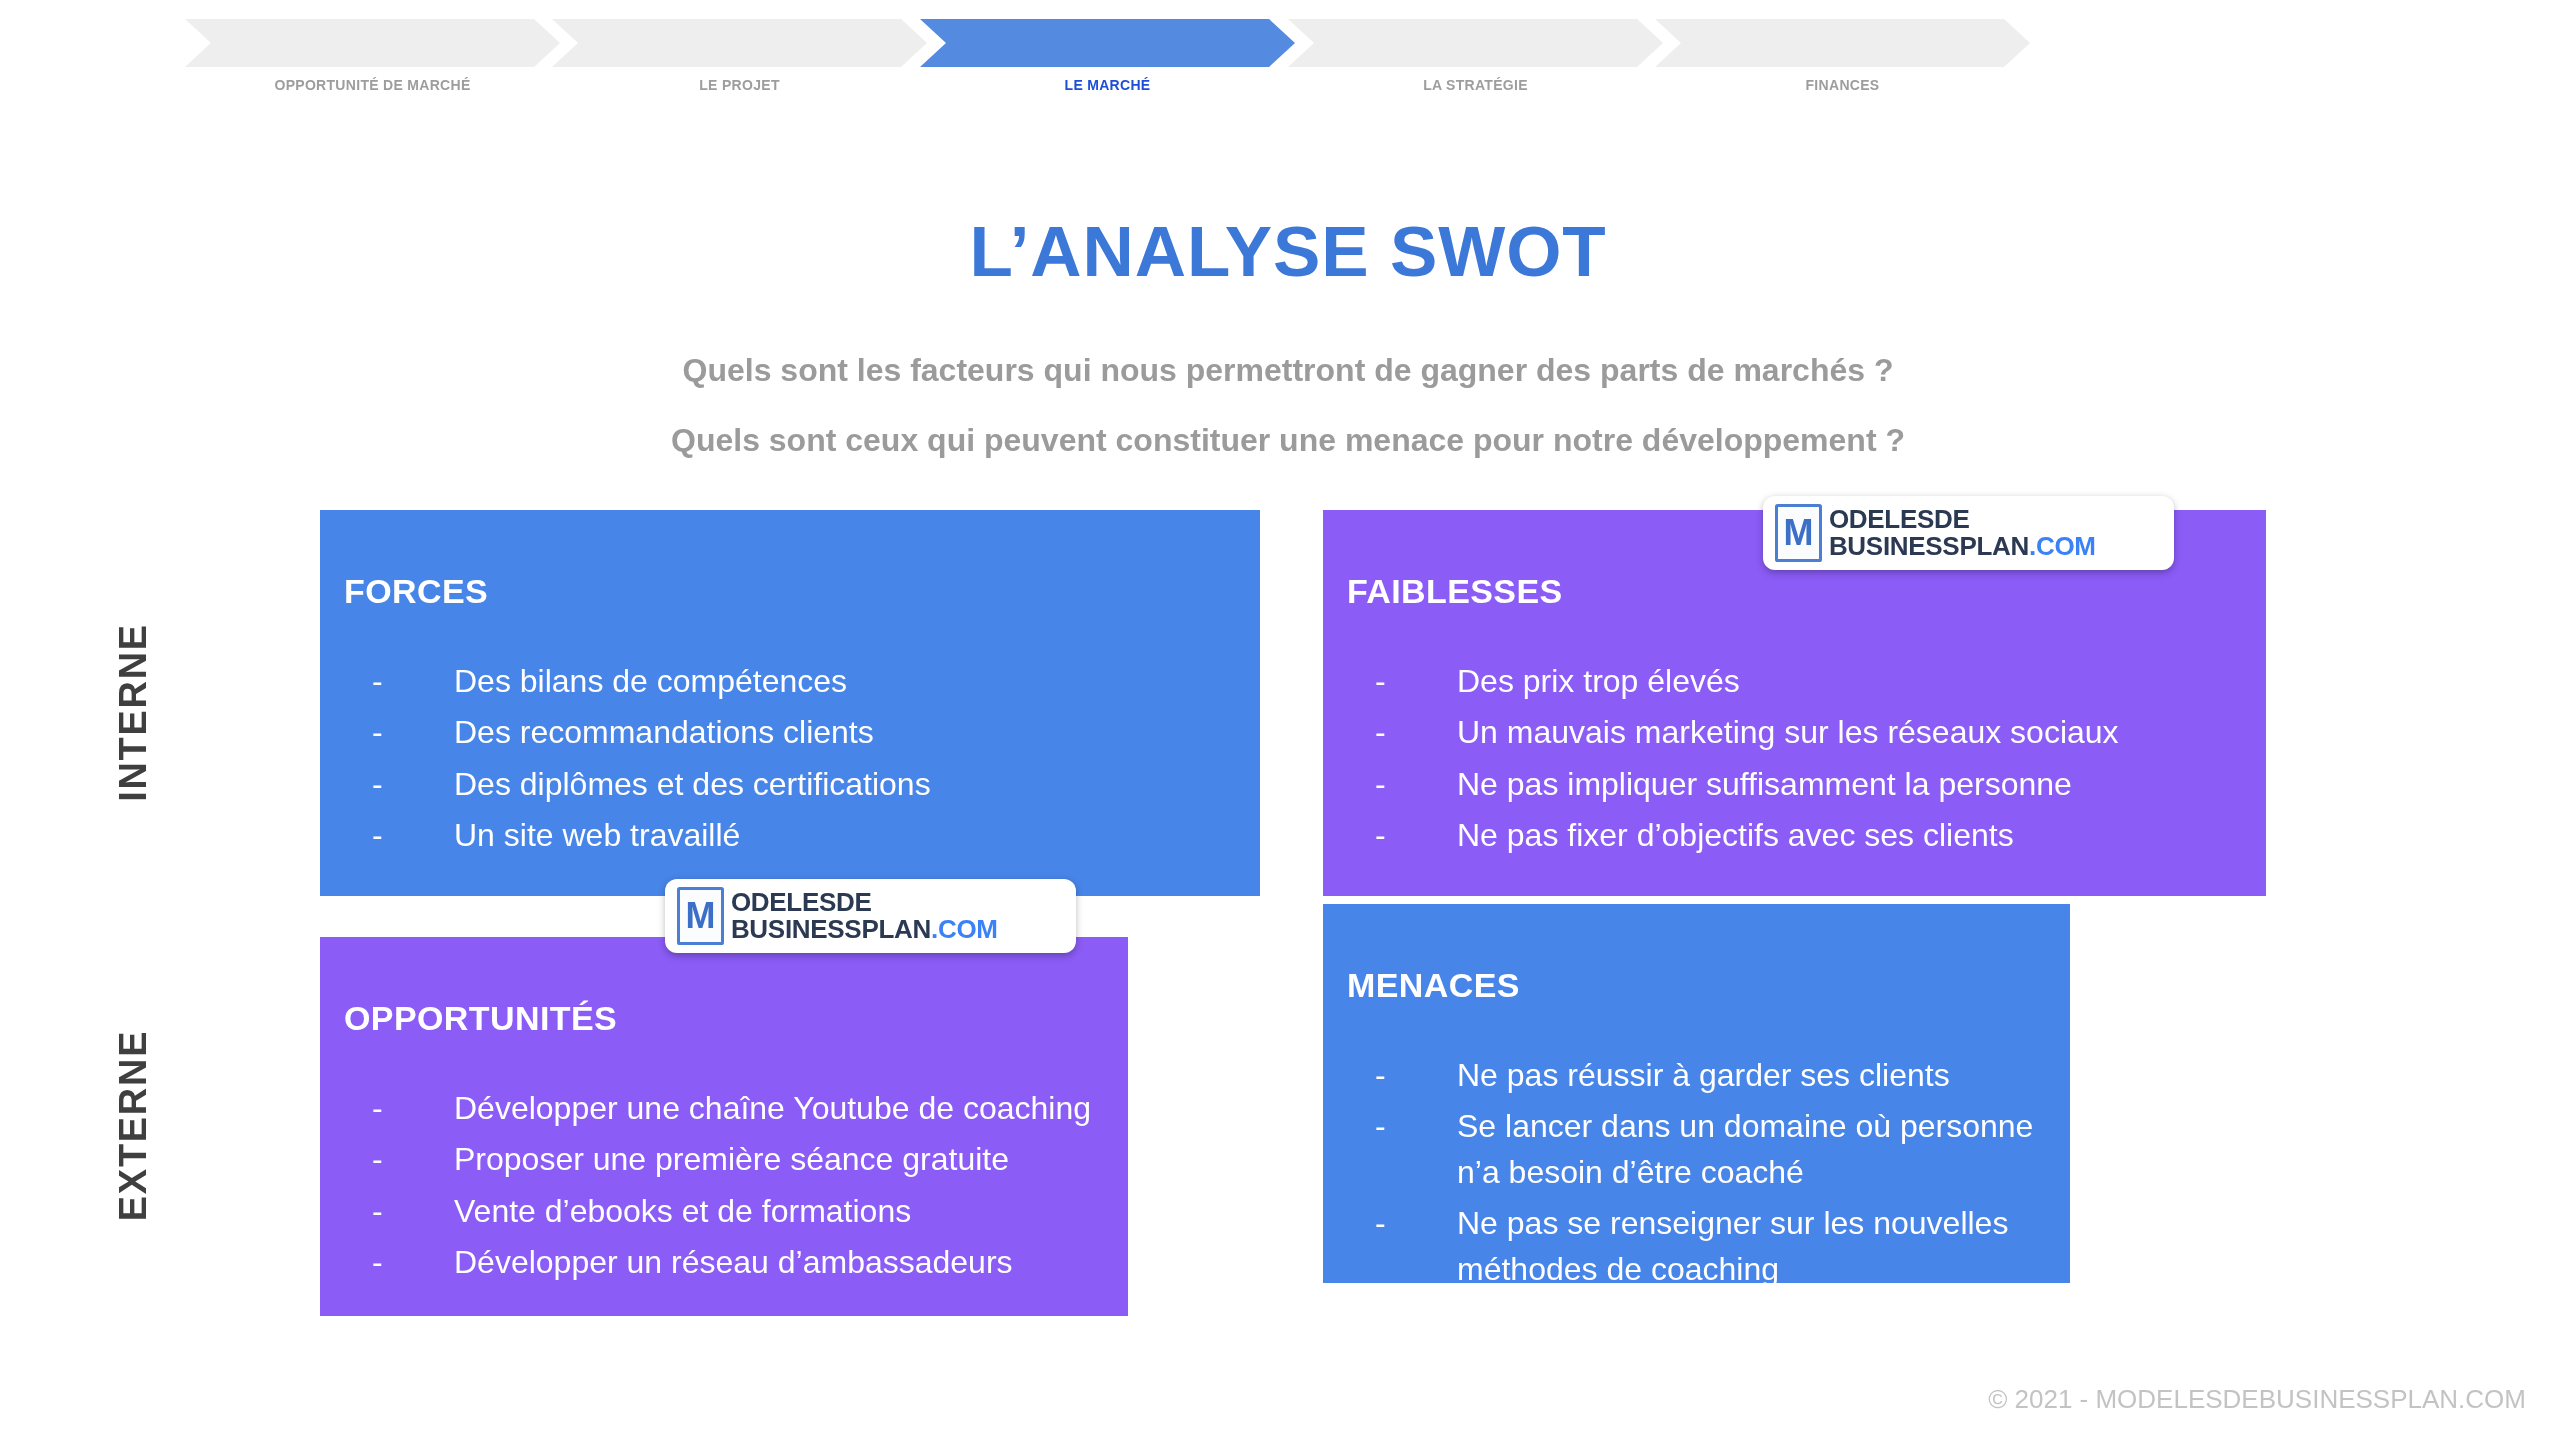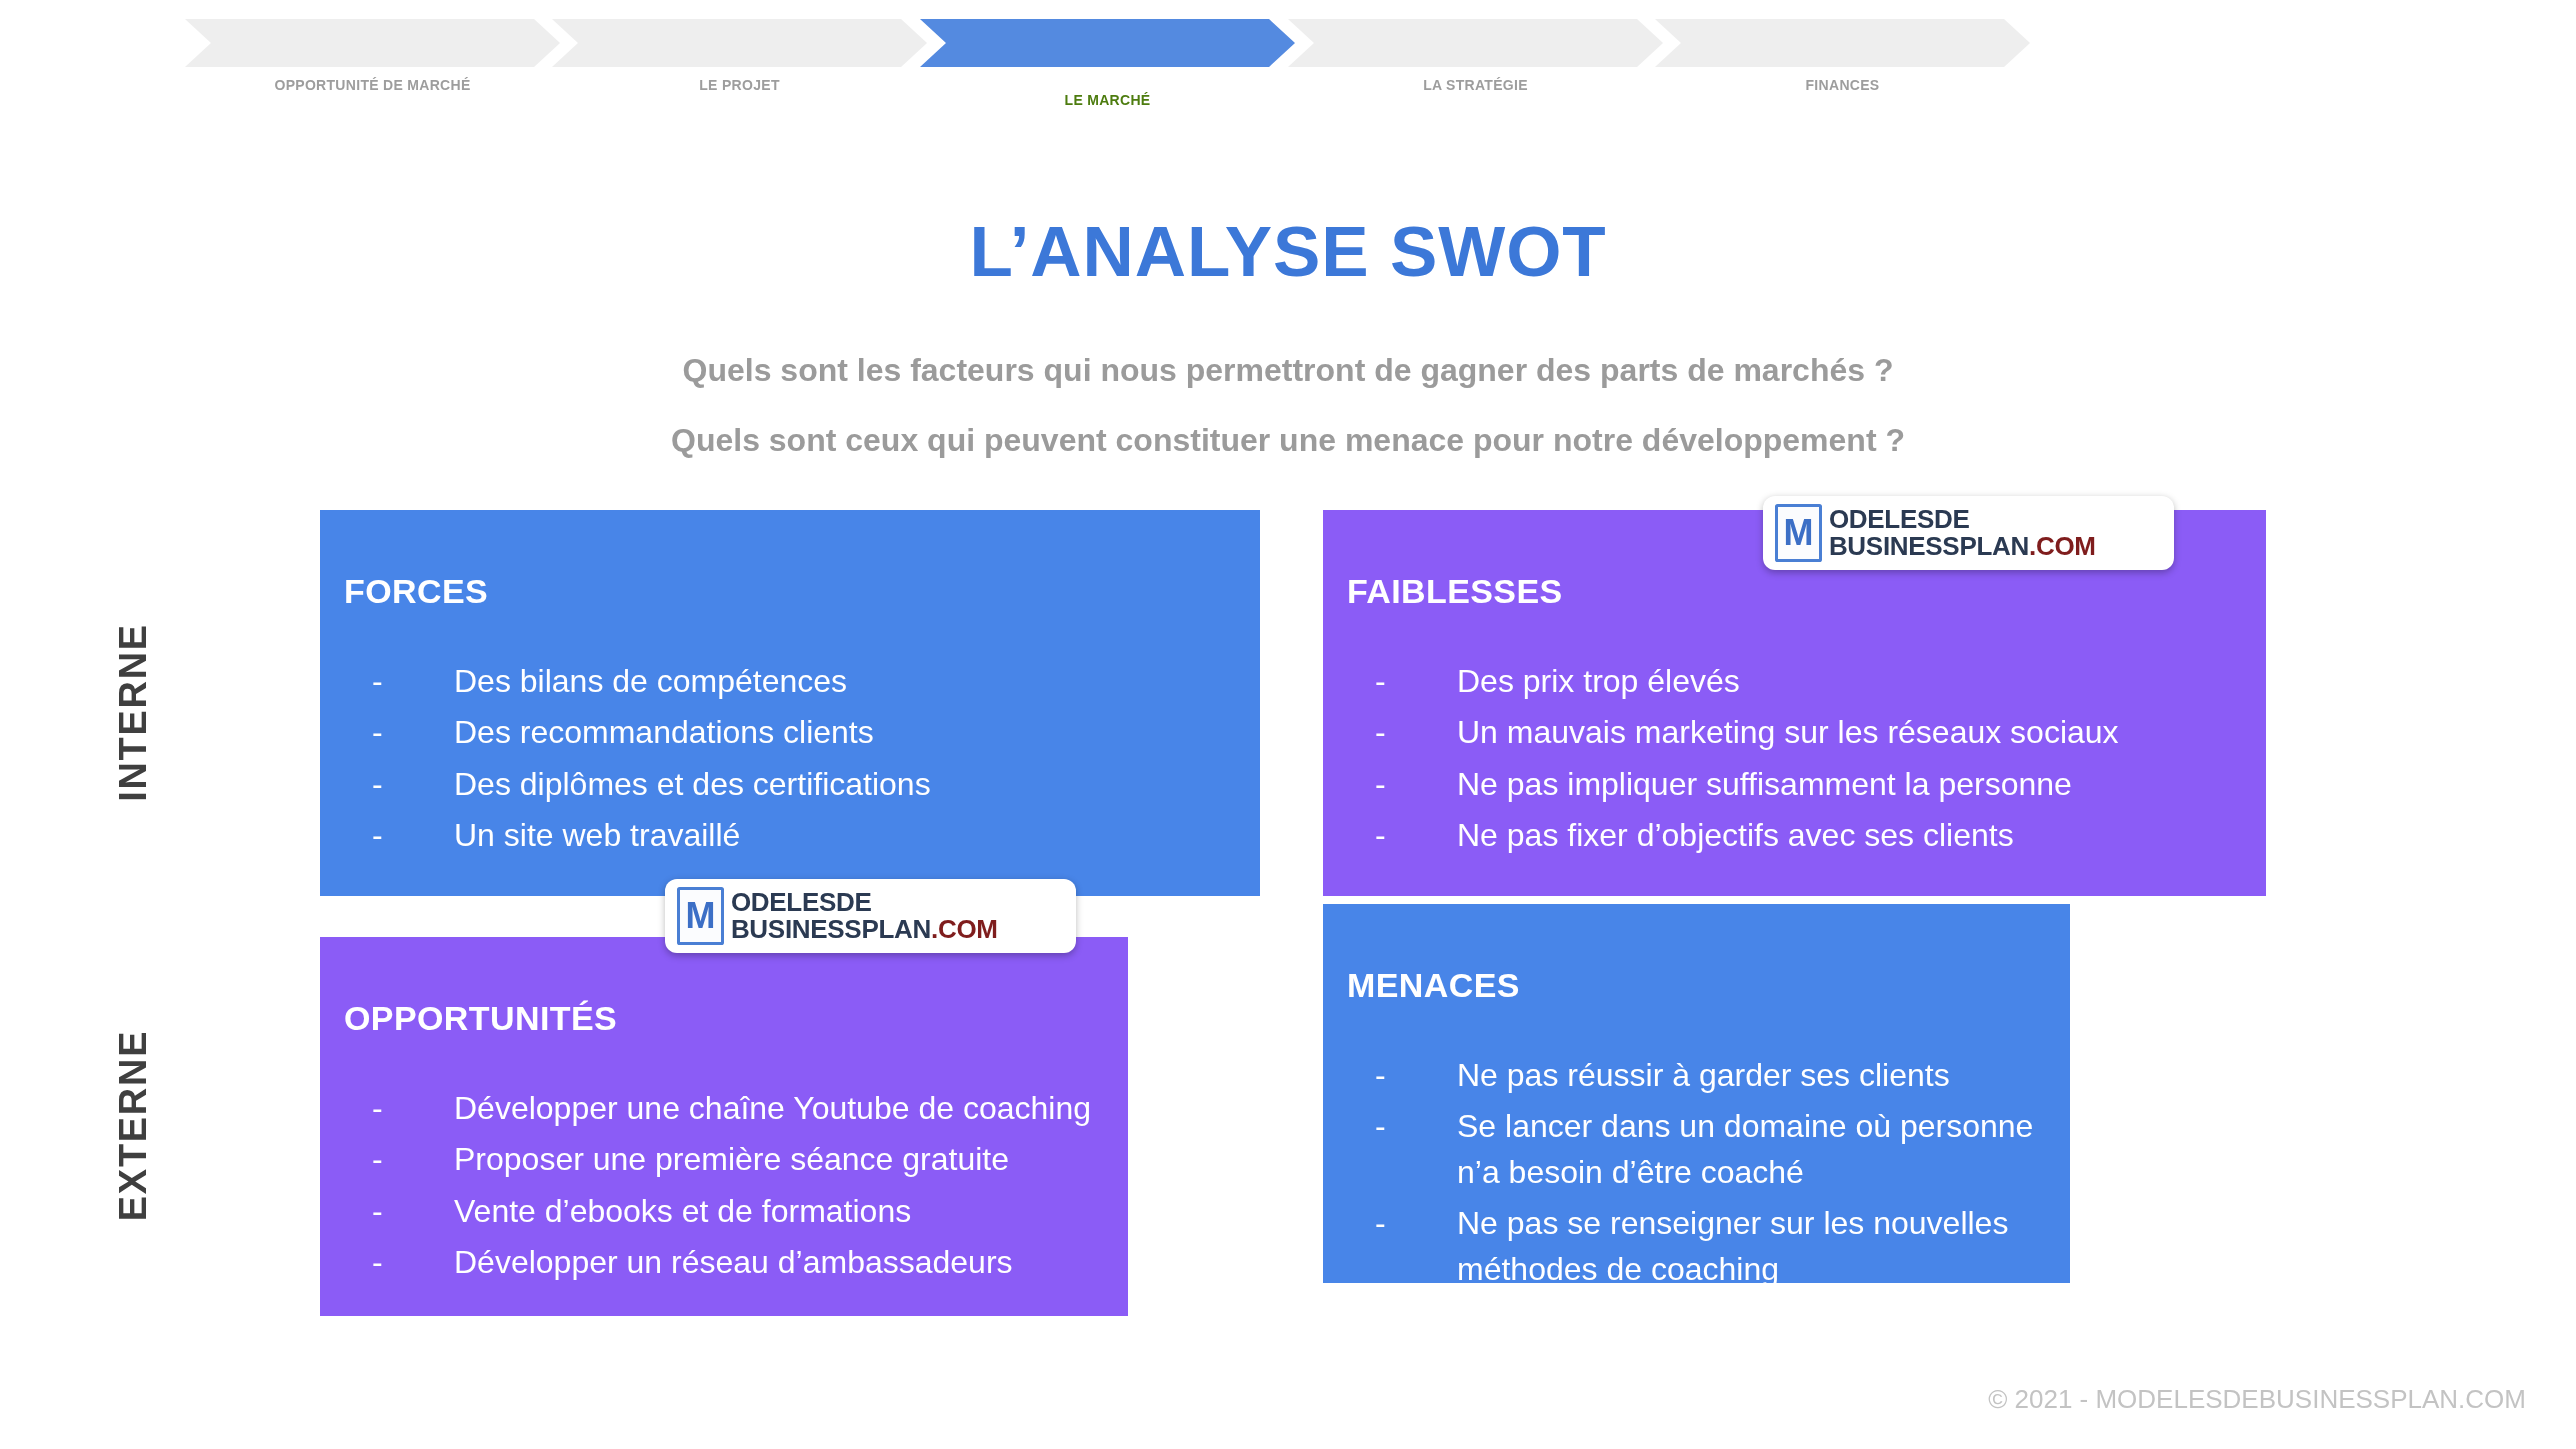--- a/index.html
+++ b/index.html
@@ -38,22 +38,21 @@
     position: absolute;
     top: 77px;
     text-align: center;
     font-size: 14px;
     font-weight: bold;
     color: #9d9d9d;
     letter-spacing: 0.3px;
     white-space: nowrap;
   }
   .step-label.active {
-    color: #4d7c0f;
-    margin-top: 15px;
+    color: #1d4ed8;
   }
 
   
   #title {
     position: absolute;
     left: 0;
     top: 211px;
     width: 2576px;
     text-align: center;
     font-size: 71px;
@@ -179,21 +178,21 @@
     justify-content: center;
     line-height: 1.03;
   }
   .logo-line {
     font-size: 26px;
     font-weight: bold;
     color: #2b3a52;
     letter-spacing: -0.3px;
     white-space: nowrap;
   }
-  .logo-dotcom { color: #7f1d1d; }
+  .logo-dotcom { color: #3b82f6; }
 
   
   #footer {
     position: absolute;
     right: 50px;
     top: 1384px;
     font-size: 26px;
     color: #c3c3c3;
     white-space: nowrap;
   }

